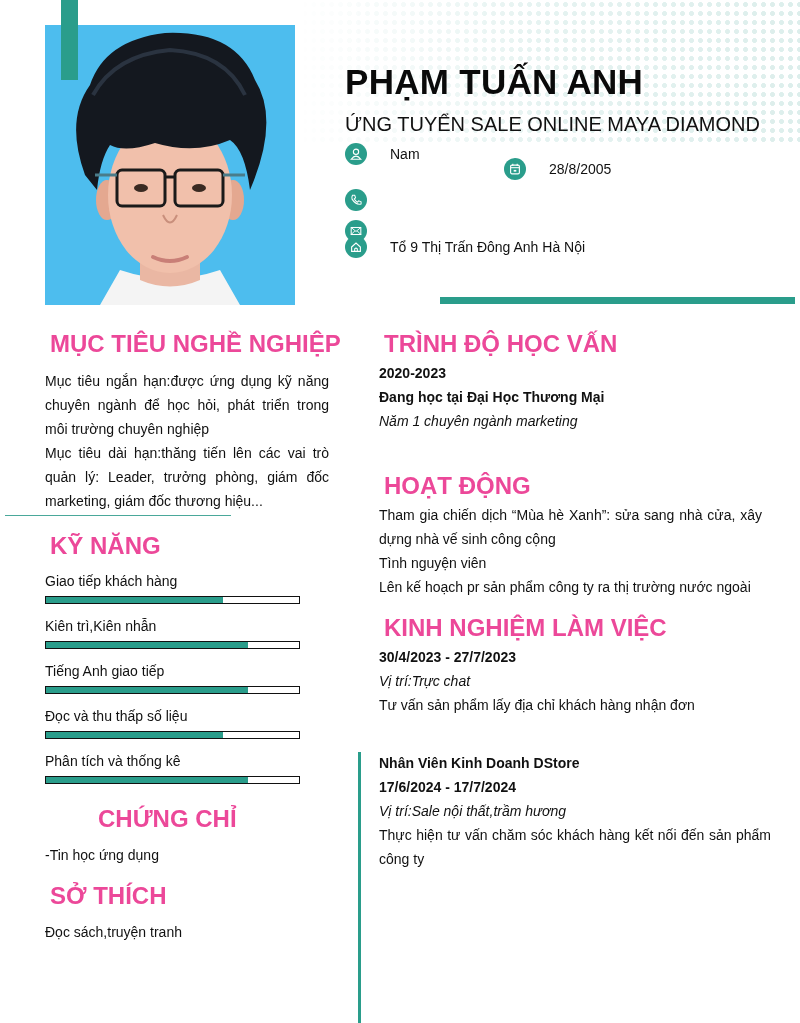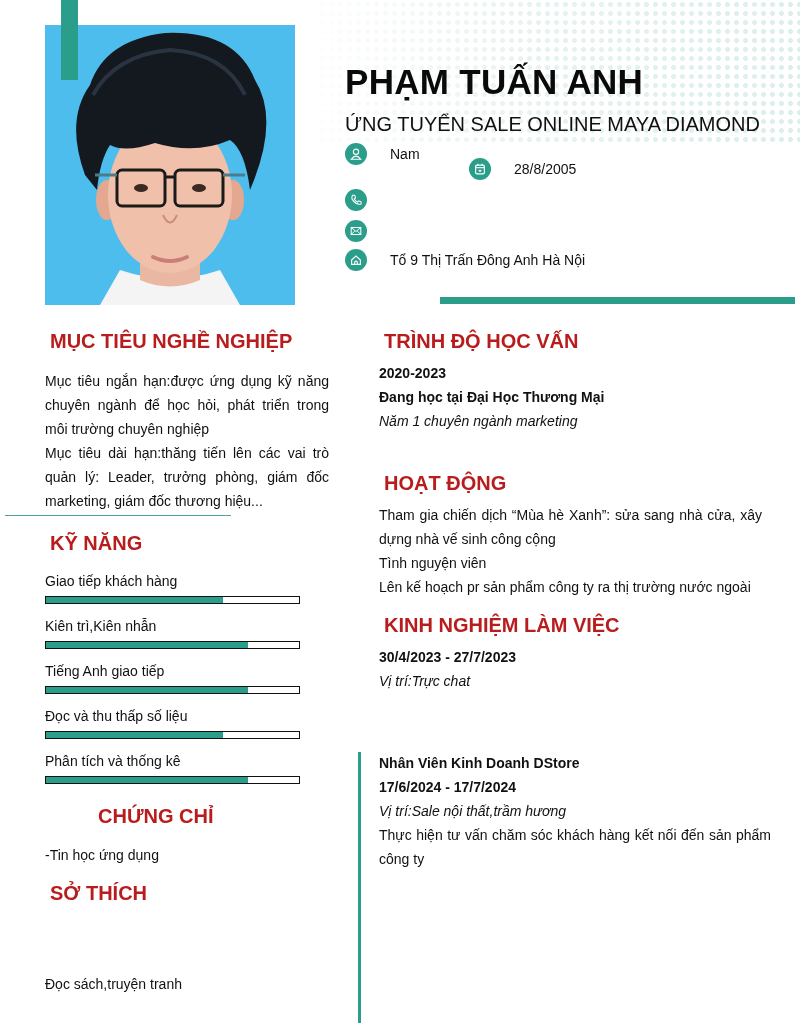--- a/index.html
+++ b/index.html
@@ -14,21 +14,21 @@
   .photo { left:45px; top:25px; width:250px; height:280px; background:#4dbdee; overflow:hidden; }
   .accent-bar { left:61px; top:0; width:17px; height:80px; background:#2a9d8b; }
   .name { left:345px; top:62px; font-size:35px; font-weight:bold; letter-spacing:0.3px; color:#0a0a0a; }
   .subtitle { left:345px; top:113px; font-size:20px; color:#111; }
   .info-row { position:absolute; display:flex; align-items:center; font-size:14px; }
   .ico { width:22px; height:22px; border-radius:50%; background:#2a9d8b; display:flex; align-items:center; justify-content:center; }
   .ico svg { width:14px; height:14px; }
   .hr-top { left:440px; top:297px; width:355px; height:7px; background:#2a9d8b; }
   .vline { left:358px; top:752px; width:3px; height:271px; background:#2a9d8b; }
   .hr-left { left:5px; top:515px; width:226px; height:1px; background:#4aa89a; }
-  .h2 { position:absolute; font-size:20px; font-weight:bold; color:#b91c1c; }
+  .h2 { position:absolute; font-size:24px; font-weight:bold; color:#ec4899; }
   .p { position:absolute; font-size:14px; line-height:24px; color:#111; }
   .justify { text-align:justify; }
   .bold { font-weight:bold; }
   .ital { font-style:italic; }
   .skill-label { position:absolute; left:45px; font-size:14px; }
   .bar { position:absolute; left:45px; width:253px; height:6px; border:1px solid #111; background:#fff; }
   .bar .fill { height:100%; background:#2a9d8b; }
 </style>
 </head>
 <body>
@@ -71,21 +71,21 @@
 
 <div class="info-row" style="left:345px; top:143px;">
   <span class="ico">
     <svg viewBox="0 0 16 16">
         <circle cx="8" cy="5.5" r="3" fill="none" stroke="#fff" stroke-width="1.3"></circle>
         <path d="M2.5 14 Q8 7 13.5 14 Z" fill="none" stroke="#fff" stroke-width="1.3"></path>
       </svg>
   </span>
   <span style="margin-left:23px;">Nam</span>
 </div>
-<div class="info-row" style="left:469px; top:158px;justify-content:space-between;">
+<div class="info-row" style="left:504px; top:158px;justify-content:space-between;">
   <span class="ico">
     <svg viewBox="0 0 16 16">
         <rect x="3" y="3.5" width="10" height="10" rx="1.5" fill="none" stroke="#fff" stroke-width="1.3"></rect>
         <line x1="3" y1="6.5" x2="13" y2="6.5" stroke="#fff" stroke-width="1.2"></line>
         <line x1="5.5" y1="2" x2="5.5" y2="4.5" stroke="#fff" stroke-width="1.2"></line>
         <line x1="10.5" y1="2" x2="10.5" y2="4.5" stroke="#fff" stroke-width="1.2"></line>
         <rect x="6.5" y="9" width="3" height="2" fill="#fff"></rect>
       </svg>
   </span>
   <span style="margin-left:23px;">28/8/2005</span>
@@ -100,21 +100,21 @@
 </div>
 <div class="info-row" style="left:345px; top:220px;">
   <span class="ico">
     <svg viewBox="0 0 16 16">
         <rect x="2.5" y="4" width="11" height="8" fill="none" stroke="#fff" stroke-width="1.2"></rect>
         <path d="M2.5 4 L8 8.5 L13.5 4 M2.5 12 L6.5 8 M13.5 12 L9.5 8" fill="none" stroke="#fff" stroke-width="1.1"></path>
       </svg>
   </span>
   <span style="margin-left:23px;"></span>
 </div>
-<div class="info-row" style="left:345px; top:249px;">
+<div class="info-row" style="left:345px; top:236px;">
   <span class="ico">
     <svg viewBox="0 0 16 16">
         <path d="M3 8 L8 3.5 L13 8 L13 13 L3 13 Z" fill="none" stroke="#fff" stroke-width="1.3"></path>
         <path d="M6.5 13 L6.5 10 Q8 8.5 9.5 10 L9.5 13" fill="none" stroke="#fff" stroke-width="1.2"></path>
       </svg>
   </span>
   <span style="margin-left:23px;">Tổ 9 Thị Trấn Đông Anh Hà Nội</span>
 </div>
 
 <div class="abs hr-top"></div>
@@ -147,21 +147,21 @@
     <div class="skill-label" style="top: 753px;">Phân tích và thống kê</div>
     <div class="bar" style="top: 776px;">
       <div class="fill" style="width: 80%;"></div>
     </div>
   </div>
 
 <div class="h2" style="left:50px; top:805px;margin-left:48px;">CHỨNG CHỈ</div>
 <div class="p" style="left:45px; top:843px;">-Tin học ứng dụng</div>
 
 <div class="h2" style="left:50px; top:882px;">SỞ THÍCH</div>
-<div class="p" style="left:45px; top:972px;">
+<div class="p" style="left:45px; top:920px;">
   <div>Đọc sách,truyện tranh</div>
 </div>
 
 <div class="h2" style="left:384px; top:330px;">TRÌNH ĐỘ HỌC VẤN</div>
 <div class="p" style="left:379px; top:361px; width:400px;">
   <div class="bold">2020-2023</div>
   <div class="bold">Đang học tại Đại Học Thương Mại</div>
   <div class="ital">Năm 1 chuyên ngành marketing</div>
 </div>
 
@@ -169,20 +169,21 @@
 <div class="p justify" style="left:379px; top:503px; width:383px;">
   <div>Tham gia chiến dịch “Mùa hè Xanh”: sửa sang nhà cửa, xây dựng nhà vế sinh công cộng</div>
   <div>Tình nguyện viên</div>
   <div>Lên kế hoạch pr sản phẩm công ty ra thị trường nước ngoài</div>
 </div>
 
 <div class="h2" style="left:384px; top:614px;">KINH NGHIỆM LÀM VIỆC</div>
 <div class="p" style="left:379px; top:645px; width:400px;">
   <div class="bold">30/4/2023 - 27/7/2023</div>
   <div class="ital">Vị trí:Trực chat</div>
+  <div>Tư vấn sản phẩm lấy địa chỉ khách hàng nhận đơn</div>
 </div>
 
 <div class="abs vline"></div>
 <div class="p justify" style="left:379px; top:751px; width:392px;">
   <div class="bold">Nhân Viên Kinh Doanh DStore</div>
   <div class="bold">17/6/2024 - 17/7/2024</div>
   <div class="ital">Vị trí:Sale nội thất,trầm hương</div>
   <div>Thực hiện tư vấn chăm sóc khách hàng kết nối đến sản phẩm công ty</div>
 </div>
 

